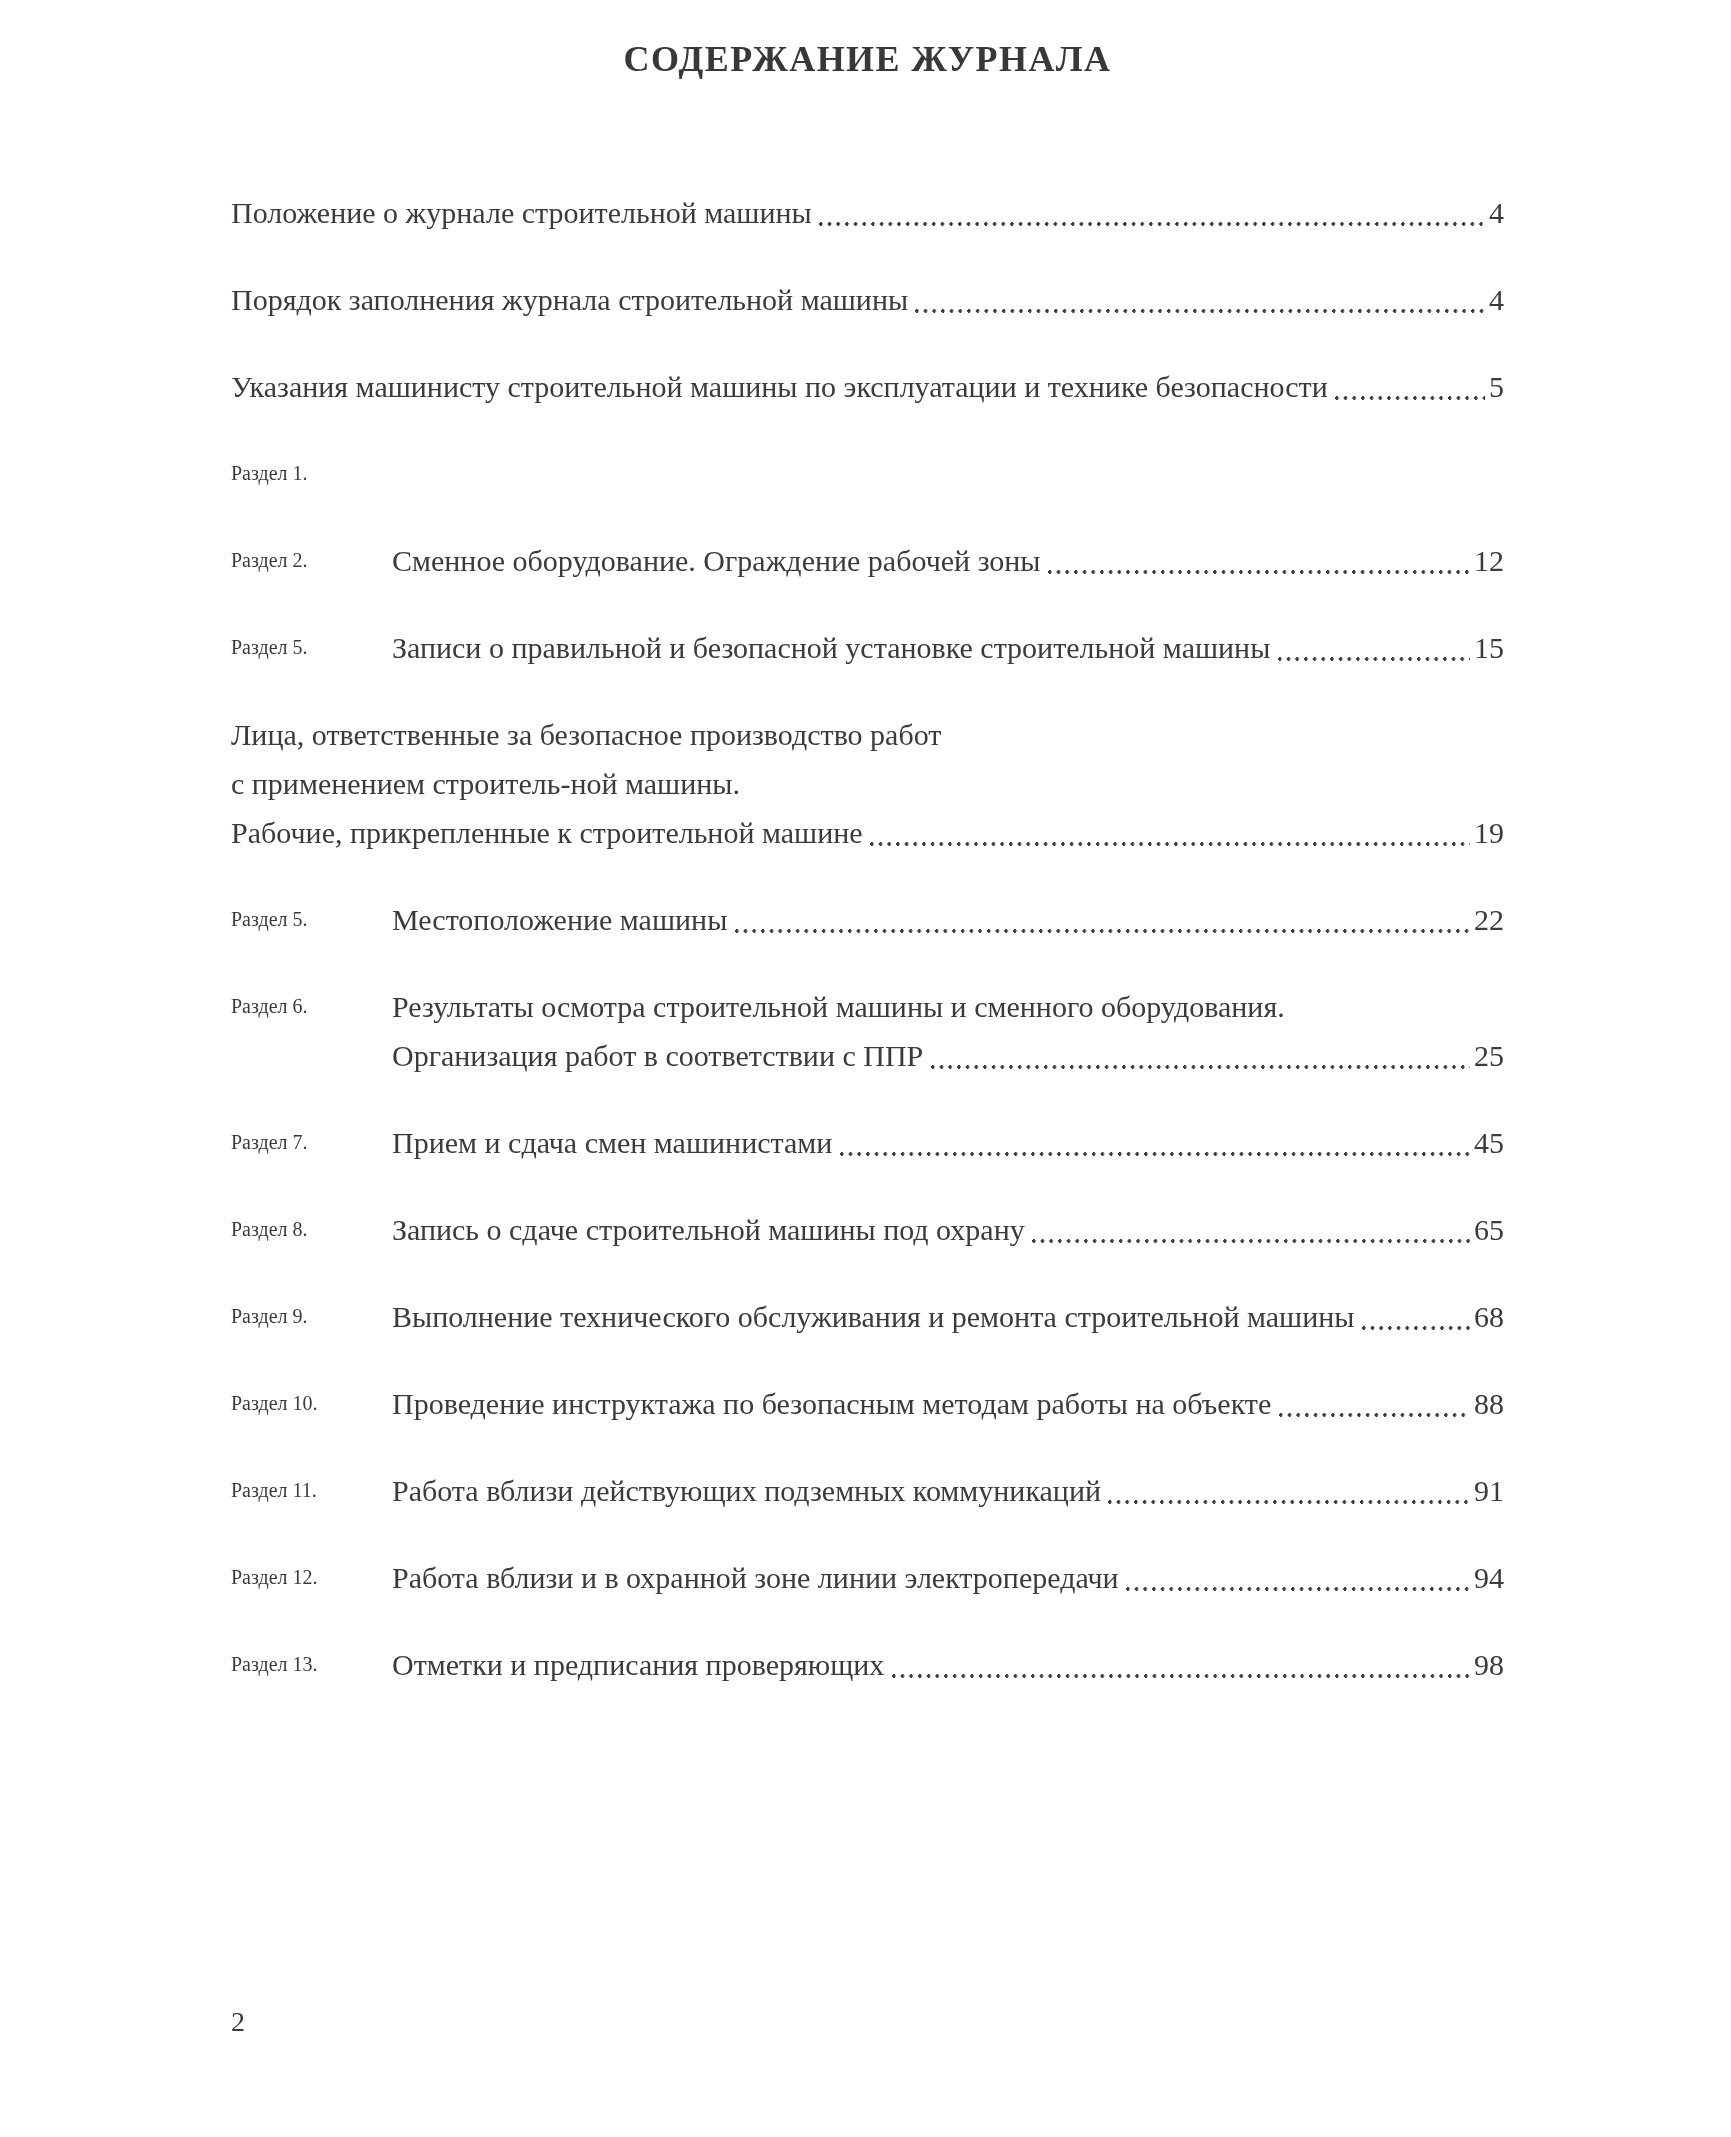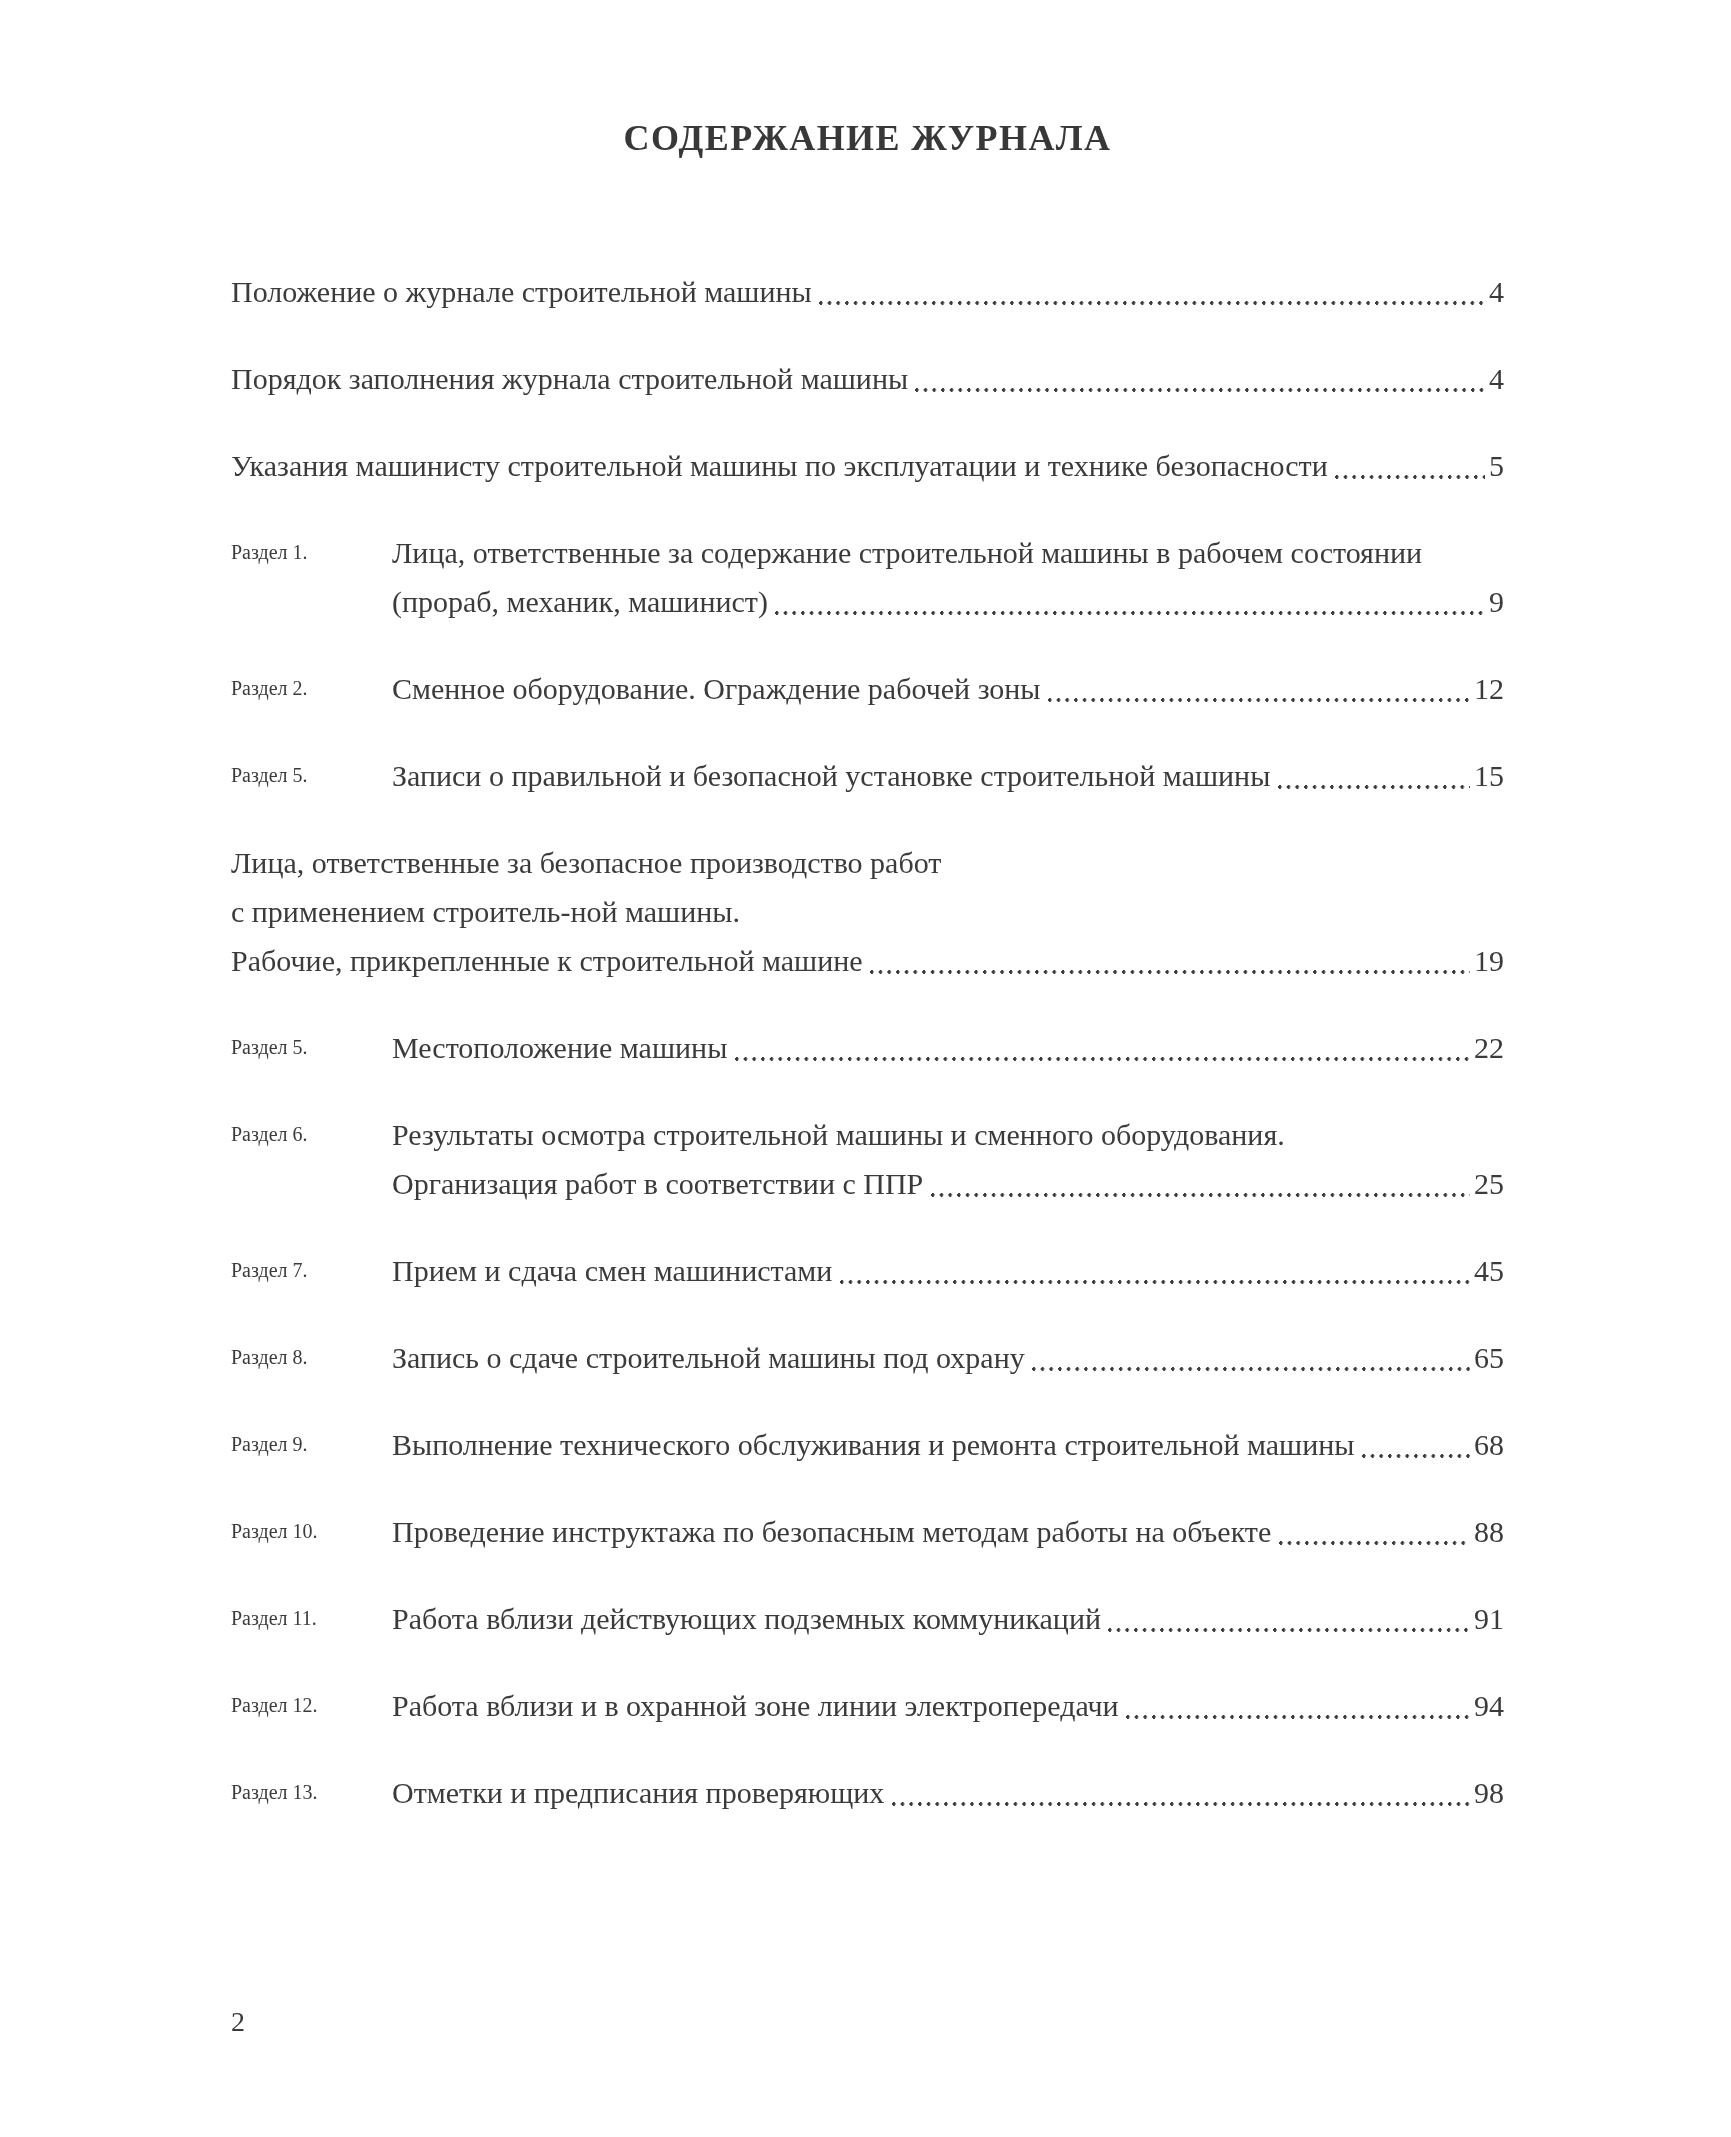--- a/index.html
+++ b/index.html
@@ -9,21 +9,21 @@
   }
   .page {
     position: relative;
     width: 1732px;
     height: 2137px;
     margin: 0 auto;
     background: #ffffff;
     color: #3b3b3b;
     font-family: "Liberation Serif", "DejaVu Serif", serif;
     box-sizing: border-box;
-    padding: 114px 228px 0 231px;
+    padding: 35px 228px 0 231px;
     overflow: hidden;
   }
   .doc-title {
     text-align: center;
     font-size: 36px;
     font-weight: bold;
     letter-spacing: 1.4px;
     line-height: 48px;
     color: #383838;
   }
@@ -114,30 +114,20 @@
         <div class="toc-body">
           <div class="toc-line">
             <span class="toc-text">Указания машинисту строительной машины по эксплуатации и технике безопасности</span>
             <span class="toc-leader"></span>
             <span class="toc-page">5</span>
           </div>
         </div>
       </div>
       <div class="toc-entry">
         <span class="toc-label">Раздел 1.</span>
-        <div class="toc-body">
-          <div class="toc-line">
-            <span class="toc-text">Лица, ответственные за содержание строительной машины в рабочем состоянии</span>
-          </div>
-          <div class="toc-line">
-            <span class="toc-text">(прораб, механик, машинист)</span>
-            <span class="toc-leader"></span>
-            <span class="toc-page">9</span>
-          </div>
-        </div>
       </div>
       <div class="toc-entry">
         <span class="toc-label">Раздел 2.</span>
         <div class="toc-body">
           <div class="toc-line">
             <span class="toc-text">Сменное оборудование. Ограждение рабочей зоны</span>
             <span class="toc-leader"></span>
             <span class="toc-page">12</span>
           </div>
         </div>

